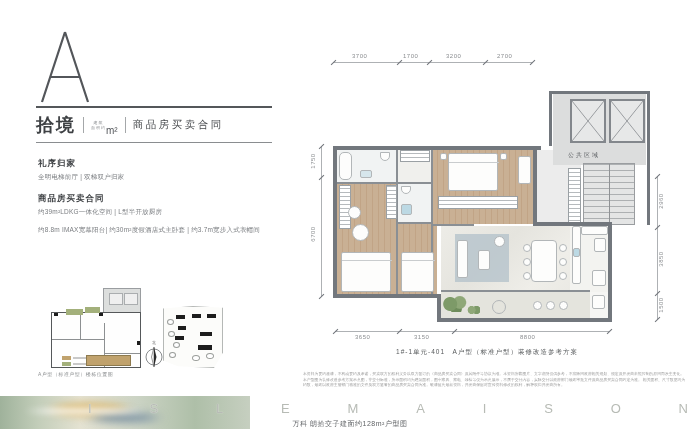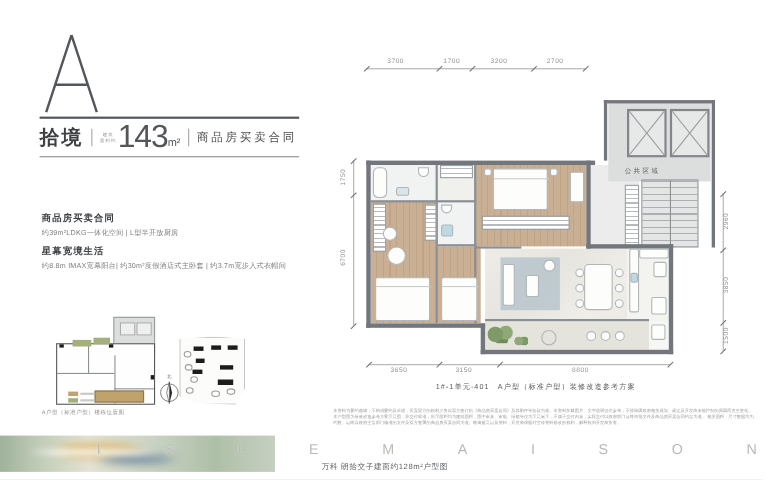--- a/index.html
+++ b/index.html
@@ -39,34 +39,36 @@
 
   <div class="abs" style="left:36px;top:106px;width:236px;height:2px;background:#54575a;"></div>
 
   <div class="abs" style="left:36px;top:111px;width:248px;height:28px;display:flex;align-items:center;">
     <span style="font-size:18px;font-weight:bold;color:#3e4144;letter-spacing:2px;">拾境</span>
     <span class="sep"></span>
     <span style="font-size:4px;color:#909396;line-height:5px;letter-spacing:1px;text-align:center;">
       <span style="display:block;">建筑</span>
       <span style="display:block;">面积约</span>
     </span>
-    <span style="font-size:29px;color:#53565a;letter-spacing:-1px;margin-left:1px;">143</span>
     <span style="font-size:10px;color:#53565a;align-self:flex-end;margin-bottom:3px;">m²</span>
     <span class="sep"></span>
     <span style="font-size:10.5px;color:#4a4d50;letter-spacing:2.5px;">商品房买卖合同</span>
   </div>
 
   <div class="abs" style="left:36px;top:142px;width:236px;height:1px;background:#8a8d90;"></div>
 
+  <div class="abs" style="left:38px;top:158px;">
+    <div class="feat-h">礼序归家</div>
+    <div class="feat-b">全明电梯前厅 | 双梯双户归家</div>
+  </div>
   <div class="abs" style="left:38px;top:193px;">
     <div class="feat-h">商品房买卖合同</div>
     <div class="feat-b">约39m²LDKG一体化空间 | L型半开放厨房</div>
   </div>
   <div class="abs" style="left:38px;top:223px;">
-    <div class="feat-h">星幕宽境生活</div>
     <div class="feat-b">约8.8m IMAX宽幕阳台| 约30m²度假酒店式主卧套 | 约3.7m宽步入式衣帽间</div>
   </div>
 
   <div class="abs" style="left:103px;top:288px;width:38px;height:34px;background:#dcdedd;border:1px solid #9a9da0;box-sizing:border-box;">
     <div class="abs" style="left:5px;top:4px;width:12px;height:10px;background:#efefef;border:1px solid #aaadaf;"></div>
     <div class="abs" style="left:20px;top:4px;width:12px;height:10px;background:#efefef;border:1px solid #aaadaf;"></div>
   </div>
   <div class="abs" style="left:51px;top:312px;width:90px;height:56px;background:#fefefe;border:1.5px solid #55585a;box-sizing:border-box;">
     <div class="kp-line" style="left:28px;top:0;width:1px;height:26px;"></div>
     <div class="kp-line" style="left:52px;top:10px;width:1px;height:44px;"></div>

